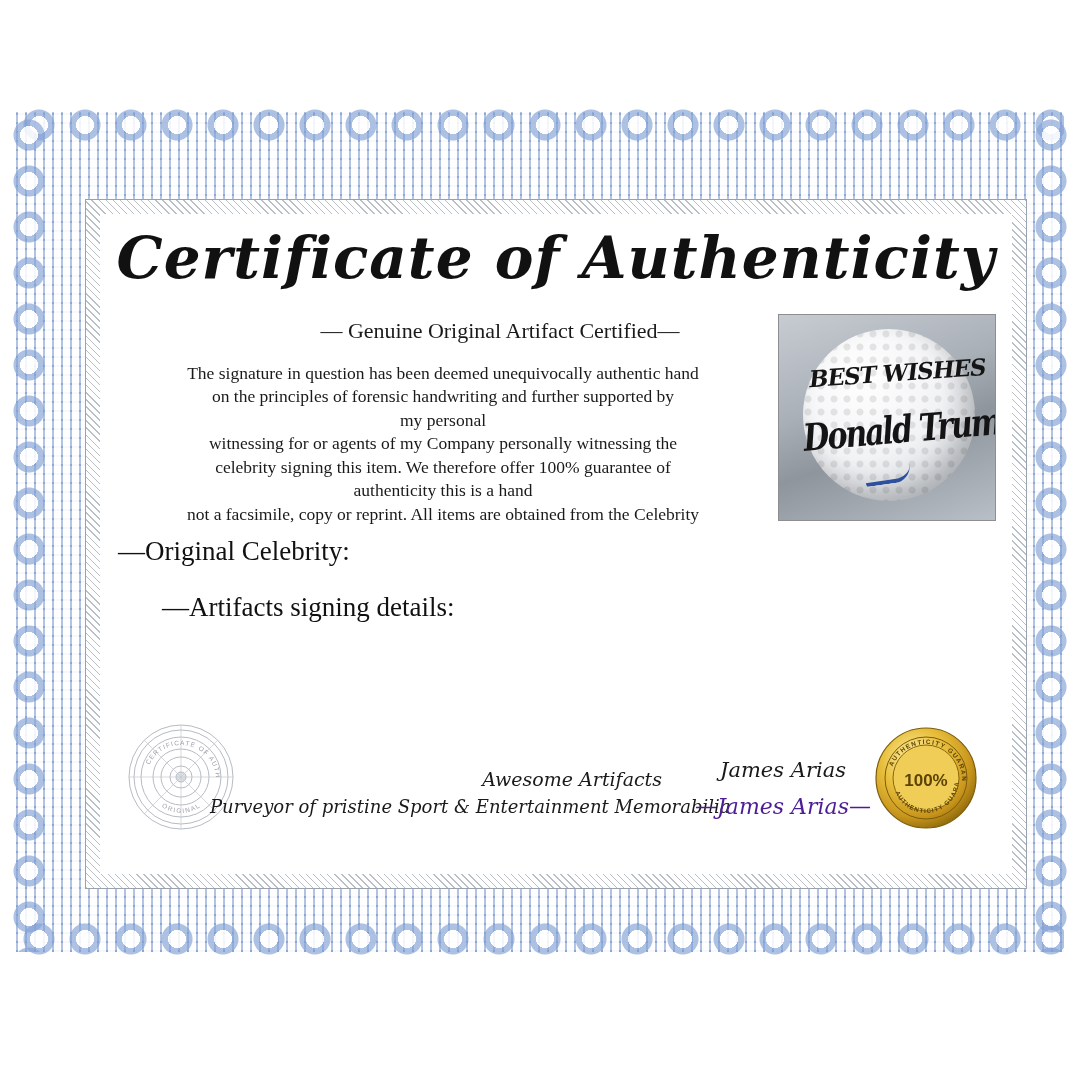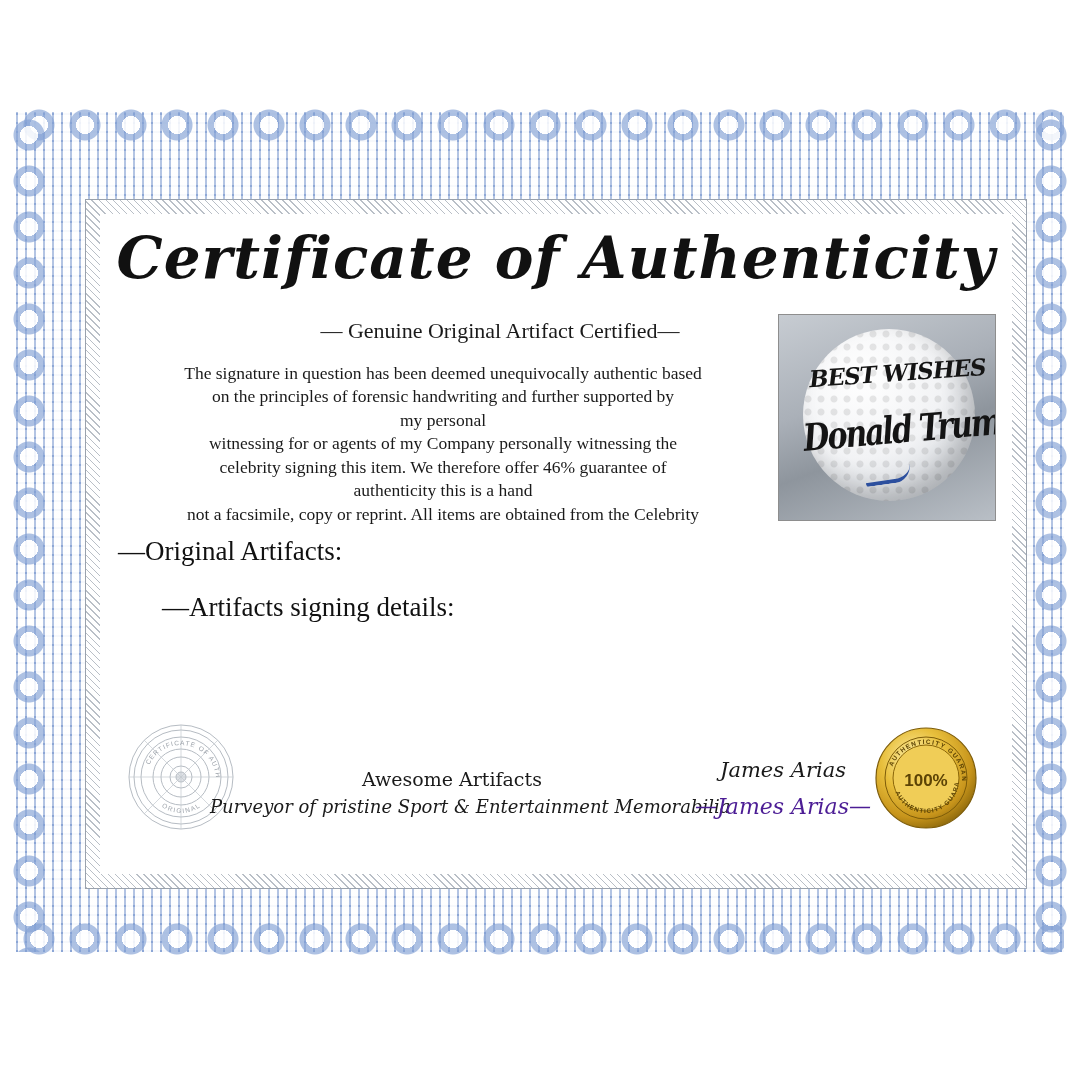--- a/index.html
+++ b/index.html
@@ -220,22 +220,23 @@
     top: 512px;
     width: 104px;
     height: 104px;
   }
 
   .footer-company {
     position: absolute;
     left: 142px;
     top: 554px;
     width: 420px;
-    text-align: center;
-    font-family: "DejaVu Serif", serif;
+    text-align: right;
+    font-family: "DejaVu Serif", serif;
+    font-style: italic;
     font-size: 19px;
     color: #1a1a1a;
   }
   .footer-tagline {
     position: absolute;
     left: 110px;
     top: 582px;
     width: 490px;
     text-align: center;
     font-family: "DejaVu Serif", serif;
@@ -281,31 +282,31 @@
 
     <div class="cert-ring"></div>
 
     <div class="cert-field">
 
       <div class="cert-title">Certificate of Authenticity</div>
 
       <div class="cert-subtitle">— Genuine Original Artifact Certified—</div>
 
       <div class="cert-body">
-        <p>The signature in question has been deemed unequivocally authentic based</p>
+        <p>The signature in question has been deemed unequivocally authentic hand</p>
         <p>on the principles of  forensic handwriting and further supported by</p>
         <p>my personal</p>
         <p>witnessing for or agents of my Company personally witnessing the</p>
-        <p>celebrity signing this item. We therefore offer 46% guarantee of</p>
+        <p>celebrity signing this item. We therefore offer 100% guarantee of</p>
         <p>authenticity this is a hand</p>
         <p>not a facsimile, copy or reprint. All items are obtained from the Celebrity</p>
       </div>
 
       <div class="field-line field-originals">
-        <span>—Original Artifacts:</span>
+        <span>—Original Celebrity:</span>
         <span></span>
       </div>
 
       <div class="field-line field-details">
         <span>—Artifacts signing details:</span>
         <span></span>
       </div>
 
       <div class="item-photo">
         <div class="golfball">

